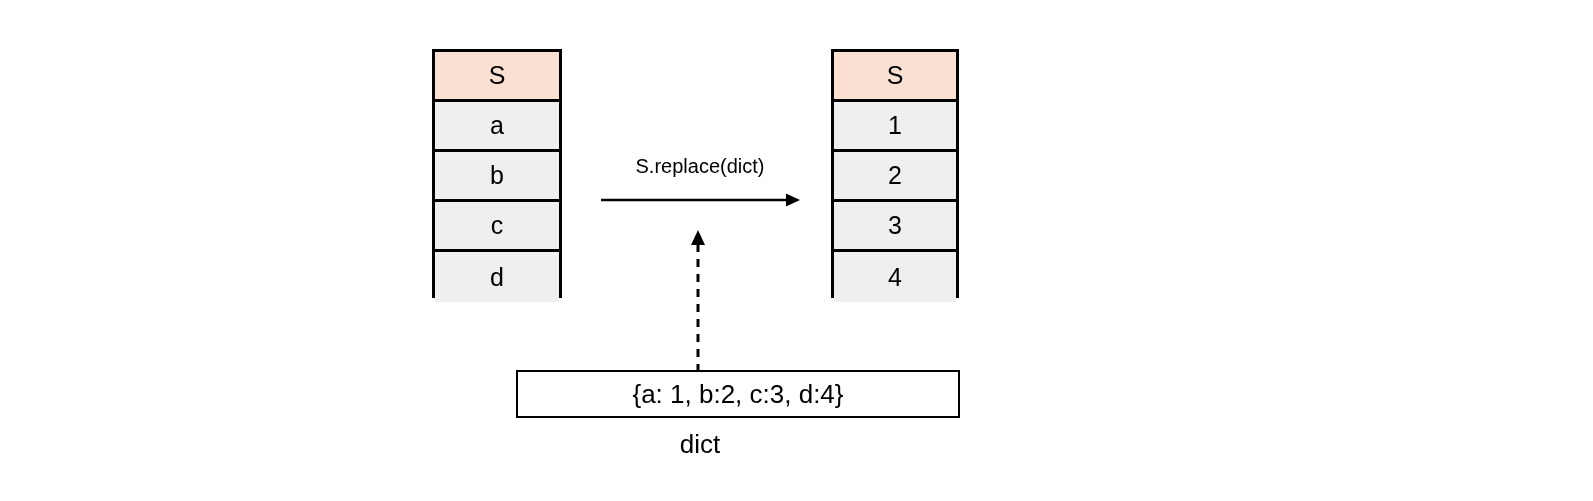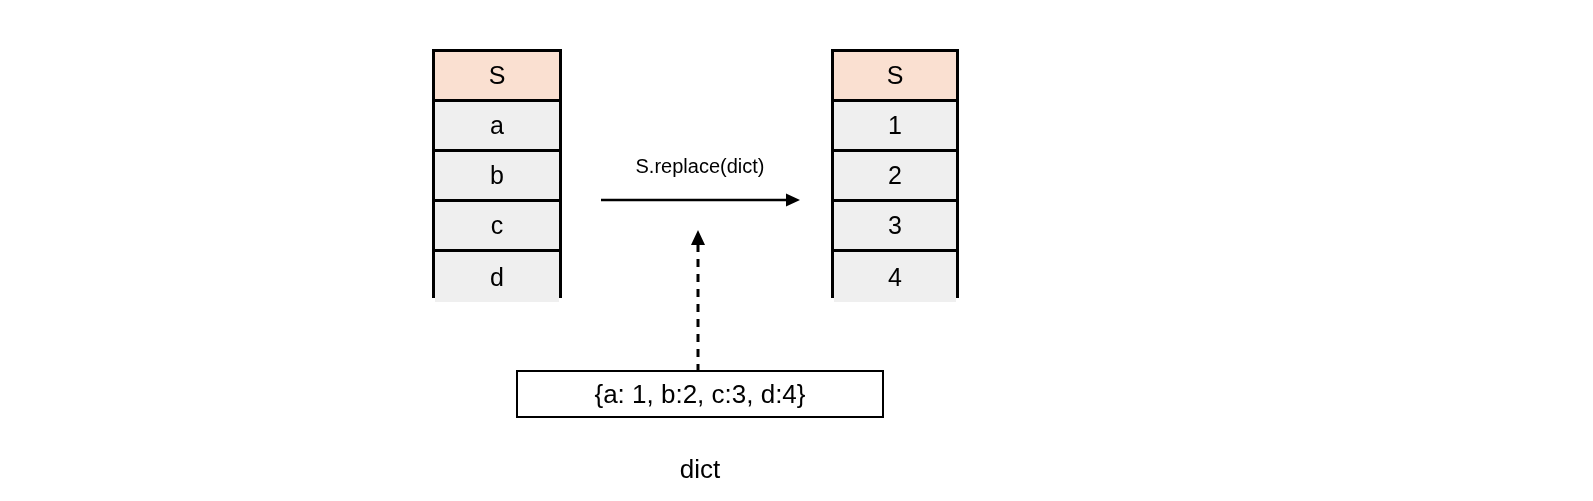--- a/index.html
+++ b/index.html
@@ -66,21 +66,21 @@
     top: 188px;
     width: 215px;
     height: 24px;
   }
 
   
   #dict-box {
     position: absolute;
     left: 516px;
     top: 370px;
-    width: 368px;
+    width: 444px;
     height: 48px;
     box-sizing: border-box;
     border: 2px solid #000000;
     background: #ffffff;
     display: flex;
     align-items: center;
     justify-content: center;
   }
   #dict-text {
     font-size: 26px;
@@ -90,21 +90,20 @@
   }
   #dict-caption {
     position: absolute;
     left: 516px;
     top: 430px;
     width: 368px;
     text-align: center;
     font-size: 26px;
     line-height: 1.15;
     color: #000000;
-    margin-top: 25px;
   }
 
   
   #dict-arrow {
     position: absolute;
     left: 683px;
     top: 228px;
     width: 30px;
     height: 144px;
   }

